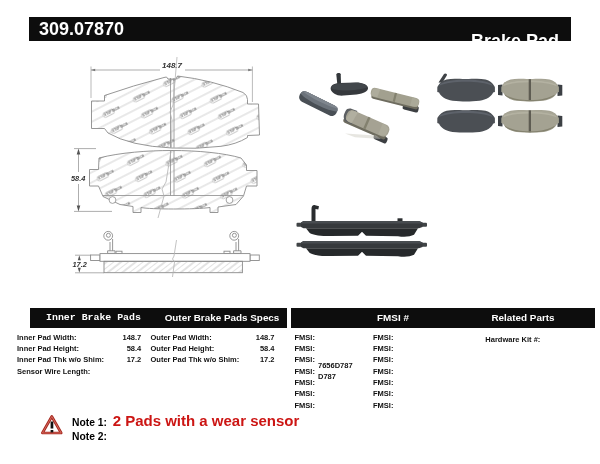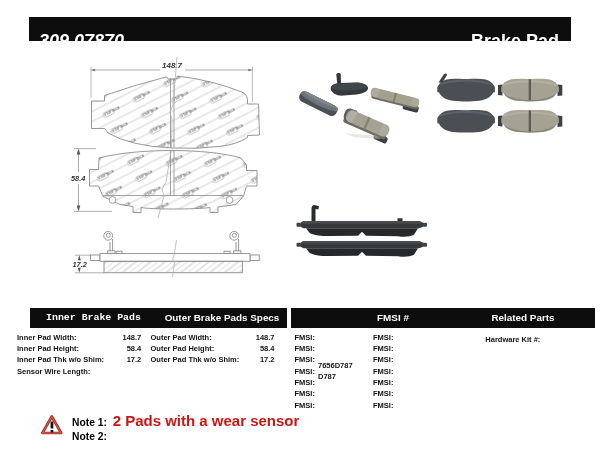--- a/index.html
+++ b/index.html
@@ -1,21 +1,21 @@
 <!DOCTYPE html>
 <html><head>
 <meta charset="utf-8">
 <style>
 html,body{margin:0;padding:0;background:#fff;}
 #page{position:relative;width:600px;height:464px;background:#fff;overflow:hidden;
   font-family:"Liberation Sans",sans-serif;}
 .abs{position:absolute;}
 #topbar{left:29px;top:17px;width:542px;height:24px;background:#0d0d0d;color:#fff;
   font-weight:bold;font-size:18px;line-height:24px;}
-#topbar .l{position:absolute;left:10px;top:12px;font-style:italic;}
+#topbar .l{position:absolute;left:10px;top:0;}
 #topbar .r{position:absolute;right:12px;top:12px;margin-left:27px;}
 .hdr{top:307.5px;height:20px;background:#0d0d0d;color:#fff;font-weight:bold;
   font-size:9.9px;line-height:20px;text-align:center;}
 .row{font-weight:bold;font-size:7.5px;color:#111;line-height:11.33px;white-space:pre;}
 .lbl{position:absolute;}
 .val{position:absolute;text-align:right;}
 .fms{position:absolute;text-align:left;}
 .note{font-weight:bold;font-size:10.3px;color:#000;white-space:pre;}
 .red{color:#cc1513;font-size:15px;}
 </style>

